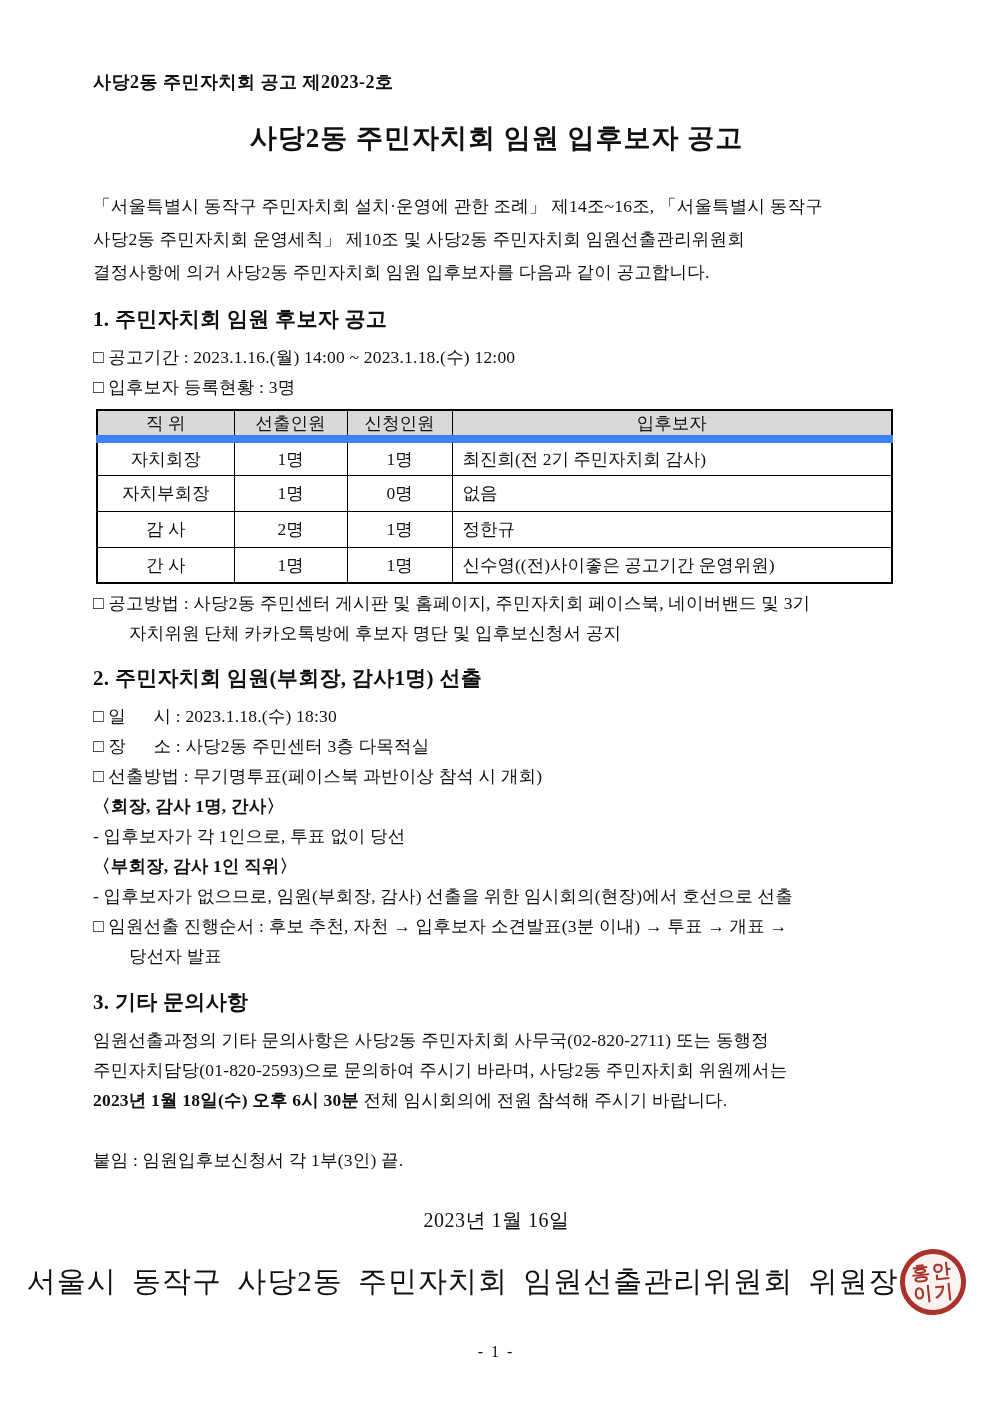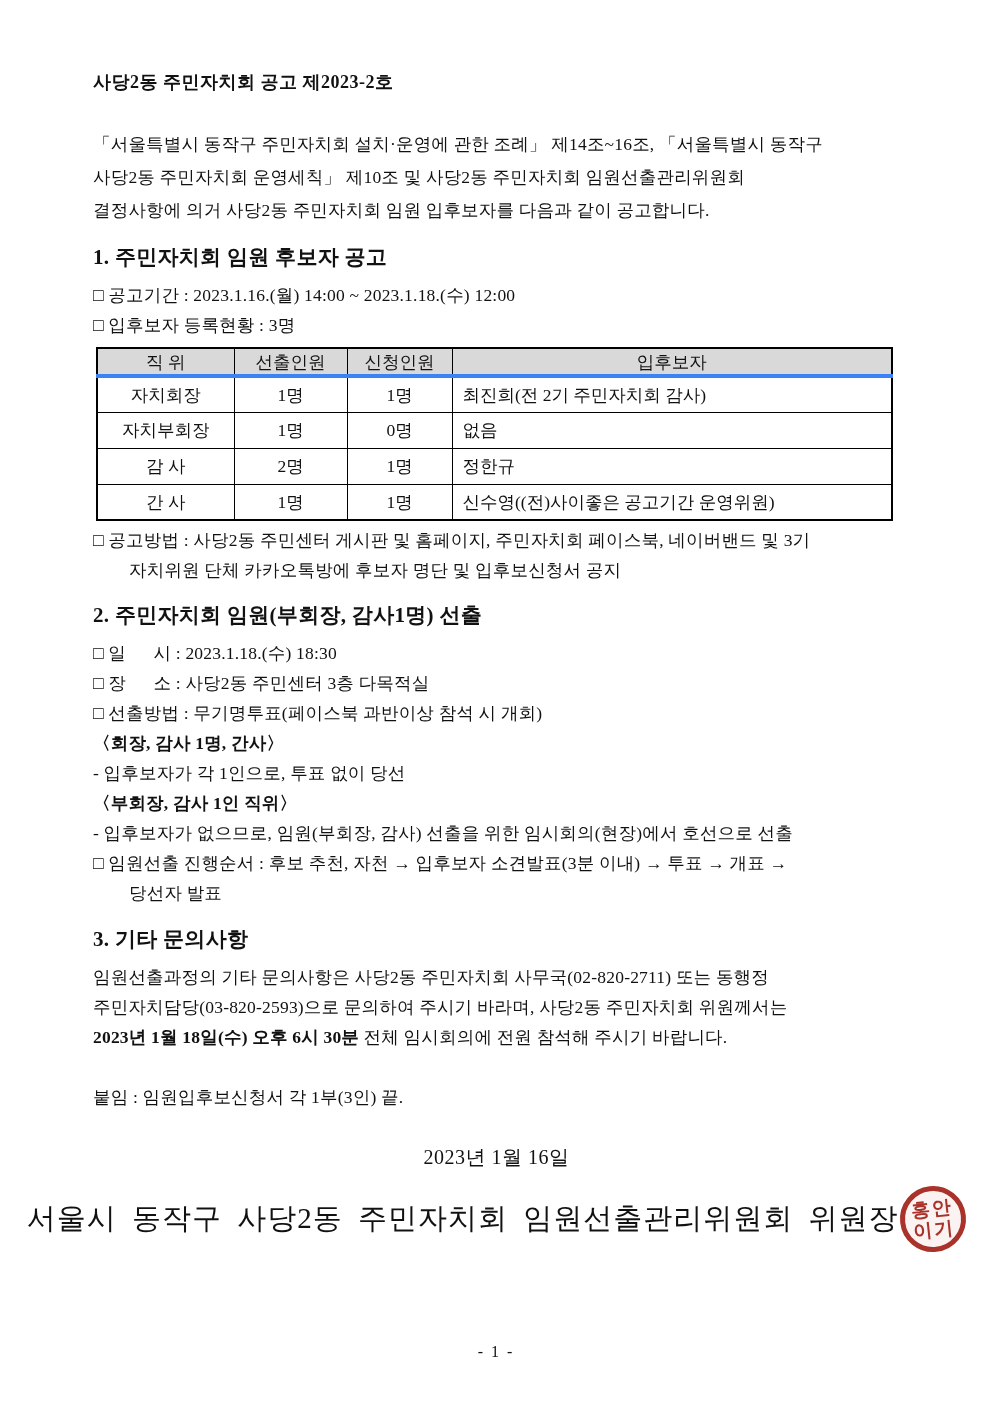--- a/index.html
+++ b/index.html
@@ -58,21 +58,21 @@
   table.cand-table th, table.cand-table td {
     border: 1px solid #000000;
     font-size: 17.5px;
     font-weight: normal;
     text-align: center;
     padding: 0 4px;
   }
   table.cand-table th {
     background: #d9d9d9;
     height: 28px;
-    border-bottom: 4px solid #3b82f6;
+    border-bottom: 8px solid #3b82f6;
     margin-left: 28px;
   }
   table.cand-table td { height: 36px; }
   table.cand-table td.cell-candidate {
     text-align: left;
     padding-left: 10px;
     margin-top: 11px;
   }
   .col-position { width: 137px; }
   .col-elect { width: 113px; }
@@ -127,20 +127,21 @@
     letter-spacing: 2px;
   }
 </style>
 </head>
 <body>
 
 <div class="page">
 
   <div class="doc-number">사당2동 주민자치회 공고 제2023-2호</div>
 
+  <div class="title">사당2동 주민자치회 임원 입후보자 공고</div>
 
   <div class="intro">
     <div class="line">「서울특별시 동작구 주민자치회 설치·운영에 관한 조례」 제14조~16조, 「서울특별시 동작구</div>
     <div class="line">사당2동 주민자치회 운영세칙」 제10조 및 사당2동 주민자치회 임원선출관리위원회</div>
     <div class="line">결정사항에 의거 사당2동 주민자치회 임원 입후보자를 다음과 같이 공고합니다.</div>
   </div>
 
   <div class="section-heading sec1-heading">1. 주민자치회 임원 후보자 공고</div>
 
   <div class="line">□ 공고기간 : 2023.1.16.(월) 14:00 ~ 2023.1.18.(수) 12:00</div>
@@ -200,21 +201,21 @@
   <div class="line bold">〈회장, 감사 1명, 간사〉</div>
   <div class="line">- 입후보자가 각 1인으로, 투표 없이 당선</div>
   <div class="line bold">〈부회장, 감사 1인 직위〉</div>
   <div class="line">- 입후보자가 없으므로, 임원(부회장, 감사) 선출을 위한 임시회의(현장)에서 호선으로 선출</div>
   <div class="line">□ 임원선출 진행순서 : 후보 추천, 자천 → 입후보자 소견발표(3분 이내) → 투표 → 개표 →</div>
   <div class="line indent36">당선자 발표</div>
 
   <div class="section-heading sec3-heading">3. 기타 문의사항</div>
 
   <div class="line">임원선출과정의 기타 문의사항은 사당2동 주민자치회 사무국(02-820-2711) 또는 동행정</div>
-  <div class="line">주민자치담당(03-820-2593)으로 문의하여 주시기 바라며, 사당2동 주민자치회 위원께서는</div>
+  <div class="line">주민자치담당(01-820-2593)으로 문의하여 주시기 바라며, 사당2동 주민자치회 위원께서는</div>
   <div class="line"><span class="bold">2023년 1월 18일(수) 오후 6시 30분</span><span> 전체 임시회의에 전원 참석해 주시기 바랍니다.</span></div>
 
   <div class="line attachment">붙임 : 임원입후보신청서 각 1부(3인) 끝.</div>
 
   <div class="issue-date">2023년 1월 16일</div>
 
   <div class="signature-row">
     <span class="signature-text">서울시 동작구 사당2동 주민자치회 임원선출관리위원회 위원장</span>
     <span class="seal">
       <span>홍안</span>

